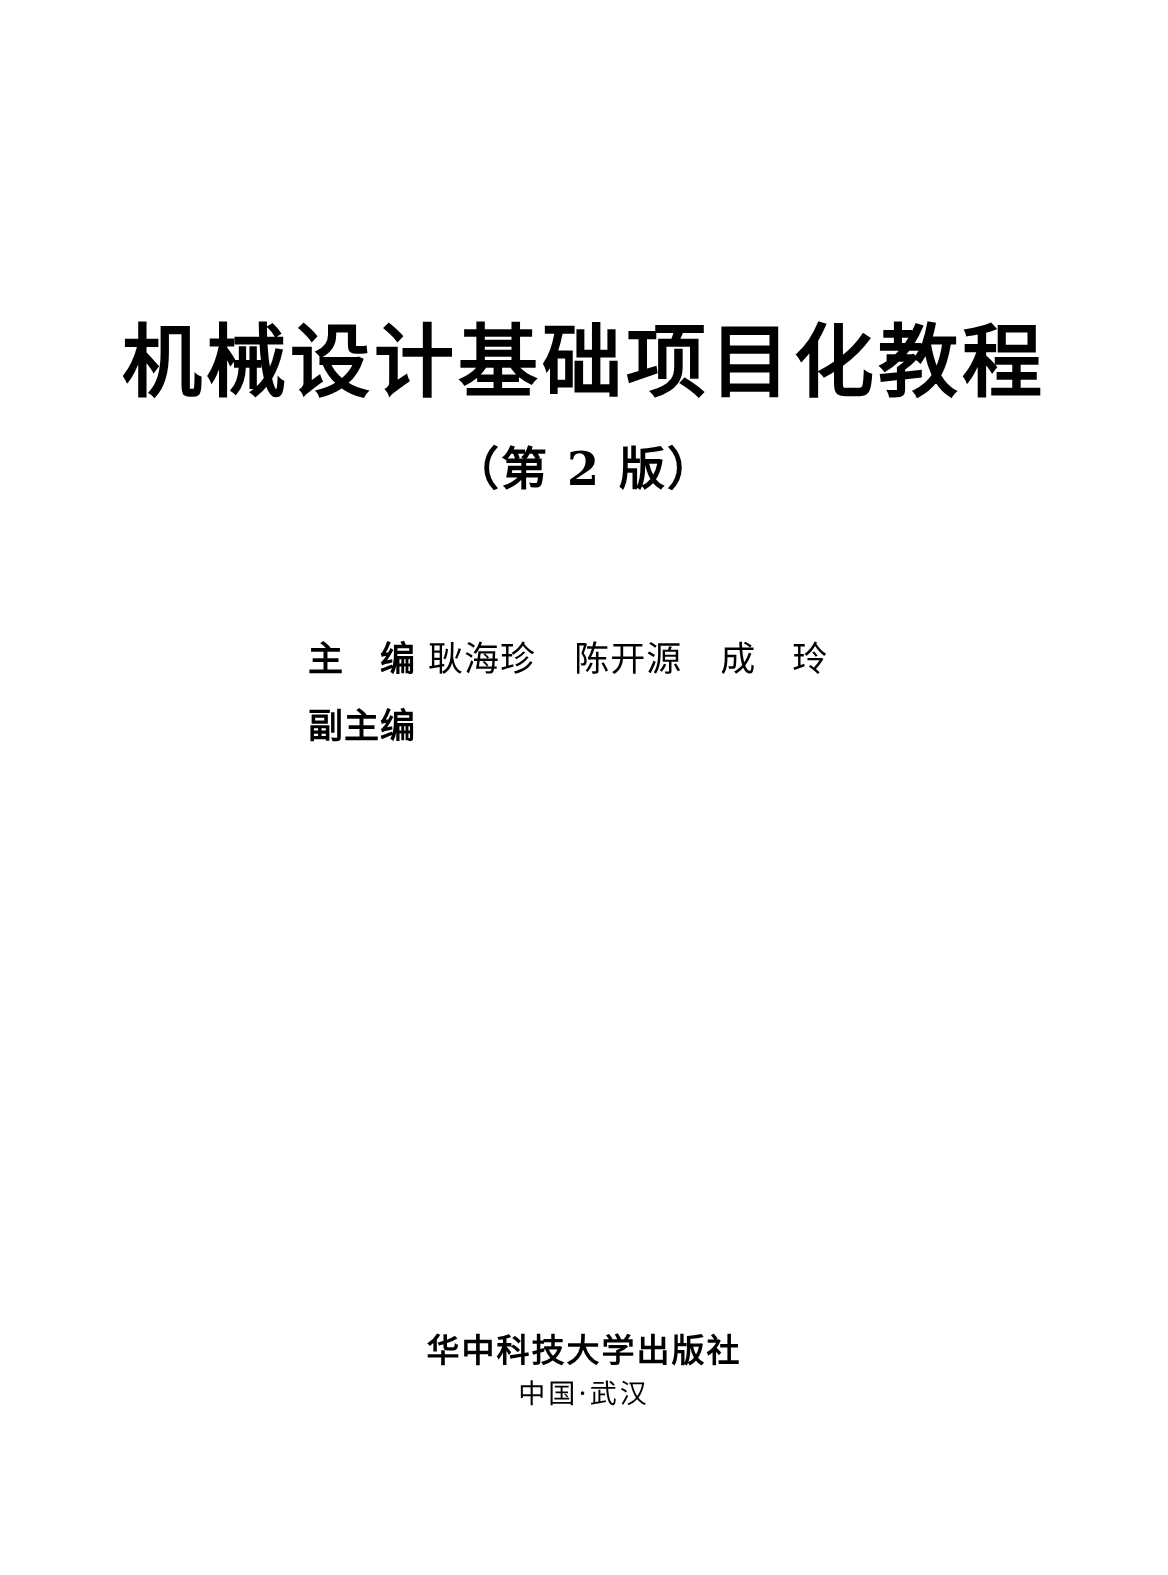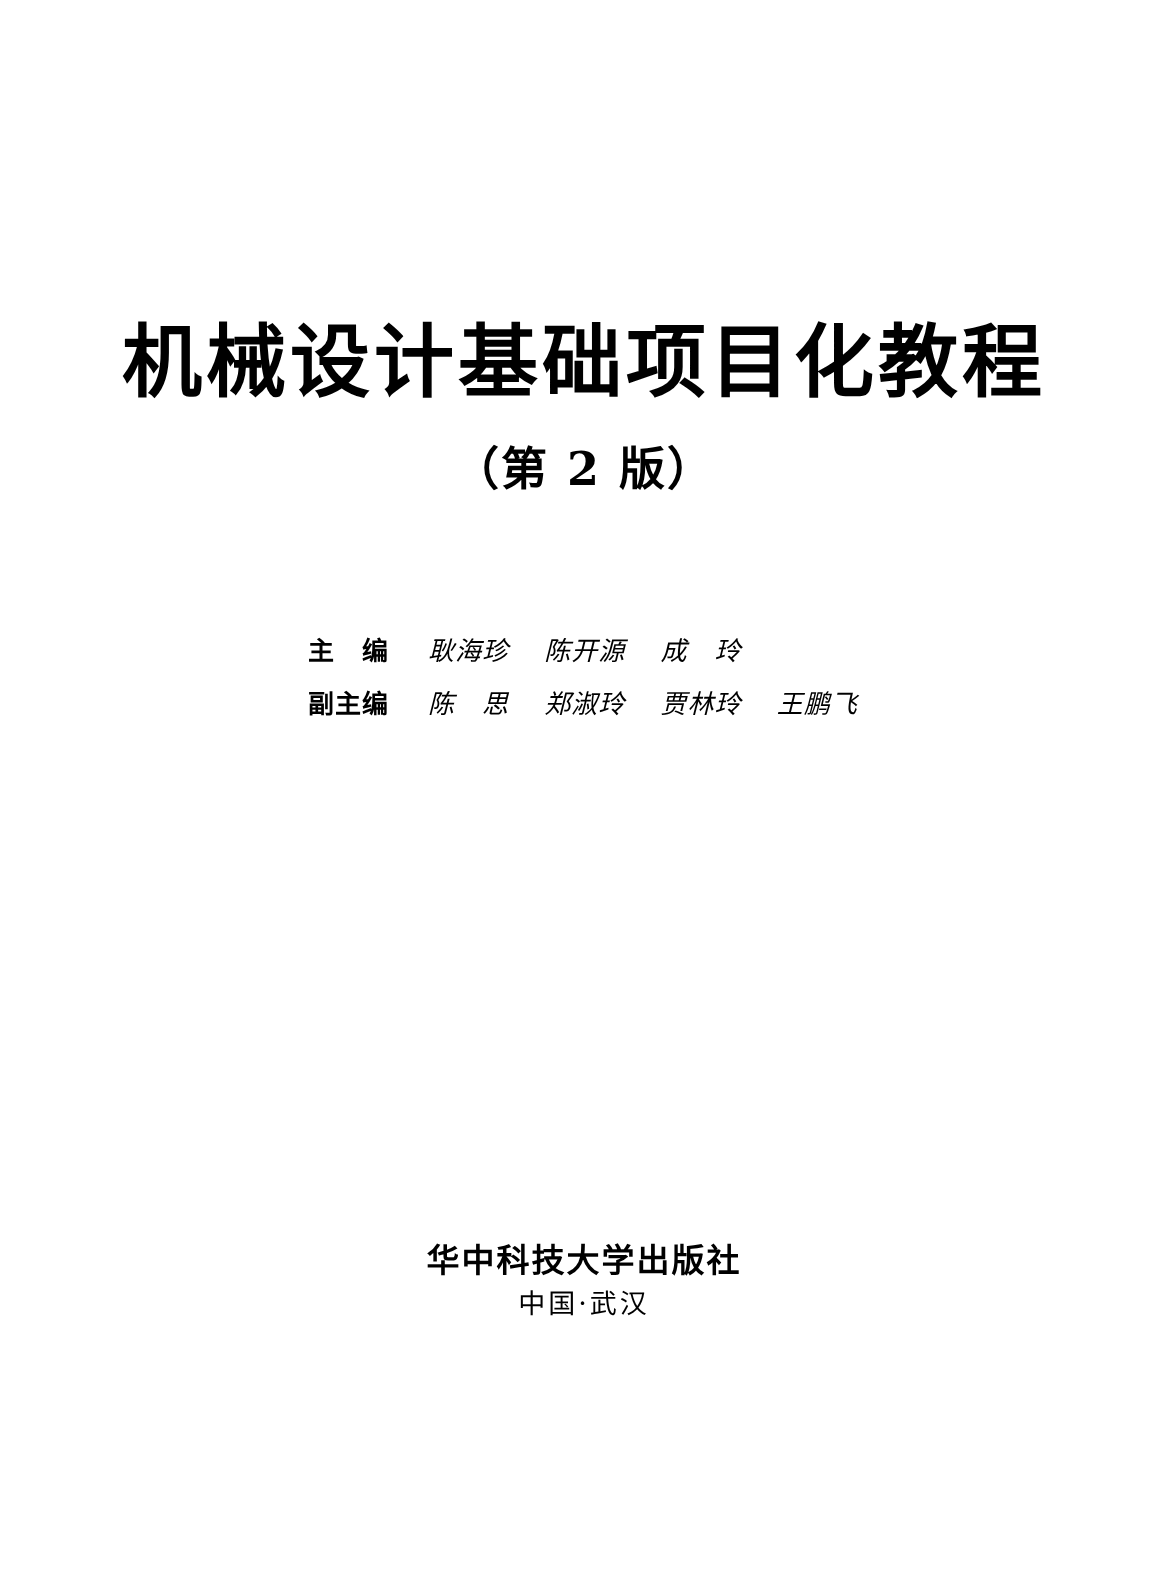--- a/index.html
+++ b/index.html
@@ -57,49 +57,48 @@
     position: absolute;
     top: 630px;
     left: 308px;
     width: 700px;
   }
 
   .credit-row {
     display: flex;
     align-items: baseline;
     margin-bottom: 16px;
-    font-size: 26px;
+    font-size: 35px;
   }
 
   .credit-role {
     font-weight: 700;
     width: 120px;
     flex: 0 0 120px;
     letter-spacing: 1px;
     white-space: nowrap;
   }
 
   .credit-names {
     font-weight: 400;
     letter-spacing: 1px;
     white-space: nowrap;
   }
 
   .credit-names .name {
     margin-right: 26px;
-    font-style: italic;
   }
   .credit-names .name:last-child {
     margin-right: 0;
   }
 
   
   .publisher {
     position: absolute;
-    top: 1234px;
+    top: 1324px;
     left: 0;
     width: 1168px;
     text-align: center;
   }
 
   .publisher-name {
     font-family: "DejaVu Serif", "Liberation Serif", serif;
     font-weight: 700;
     font-size: 33px;
     letter-spacing: 2px;
@@ -130,26 +129,20 @@
       <div class="credit-role">主　编</div>
       <div class="credit-names">
         <span class="name">耿海珍</span>
         <span class="name">陈开源</span>
         <span class="name">成　玲</span>
       </div>
     </div>
 
     <div class="credit-row">
       <div class="credit-role">副主编</div>
-      <div class="credit-names">
-        <span class="name">陈　思</span>
-        <span class="name">郑淑玲</span>
-        <span class="name">贾林玲</span>
-        <span class="name">王鹏飞</span>
-      </div>
     </div>
 
 
   </div>
 
   <div class="publisher">
     <div class="publisher-name">华中科技大学出版社</div>
     <div class="publisher-city">中国·武汉</div>
   </div>
 

